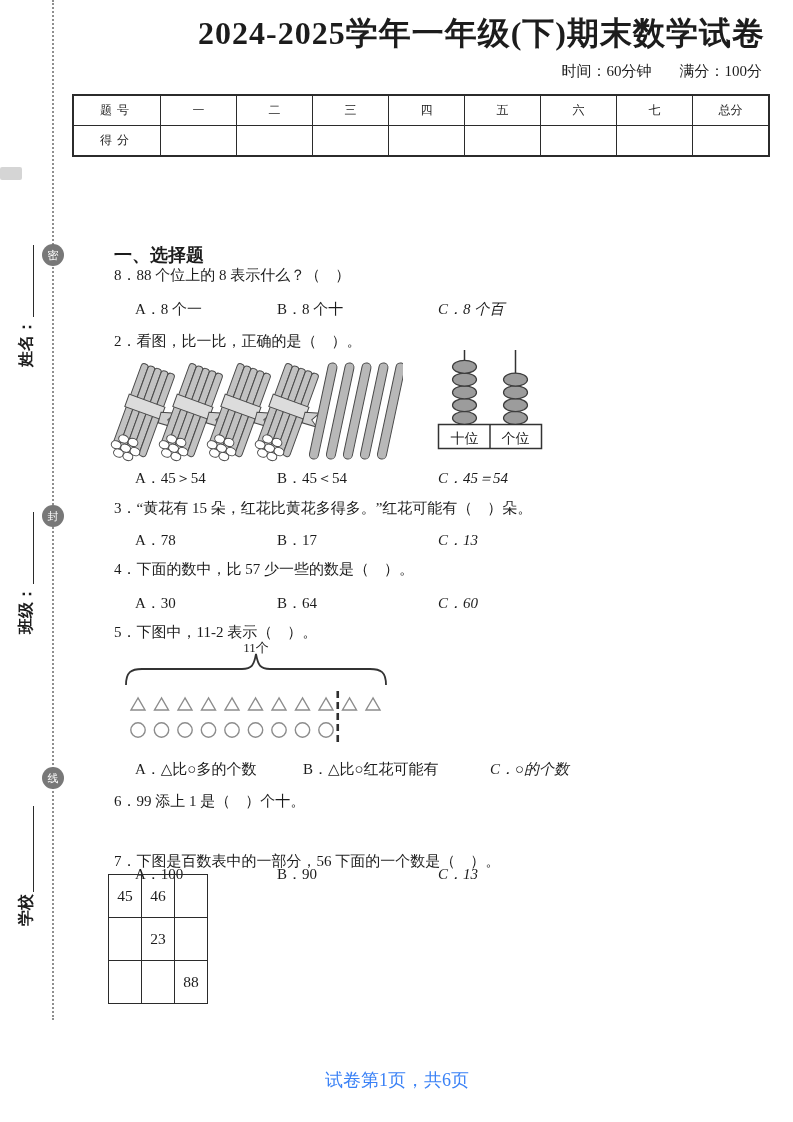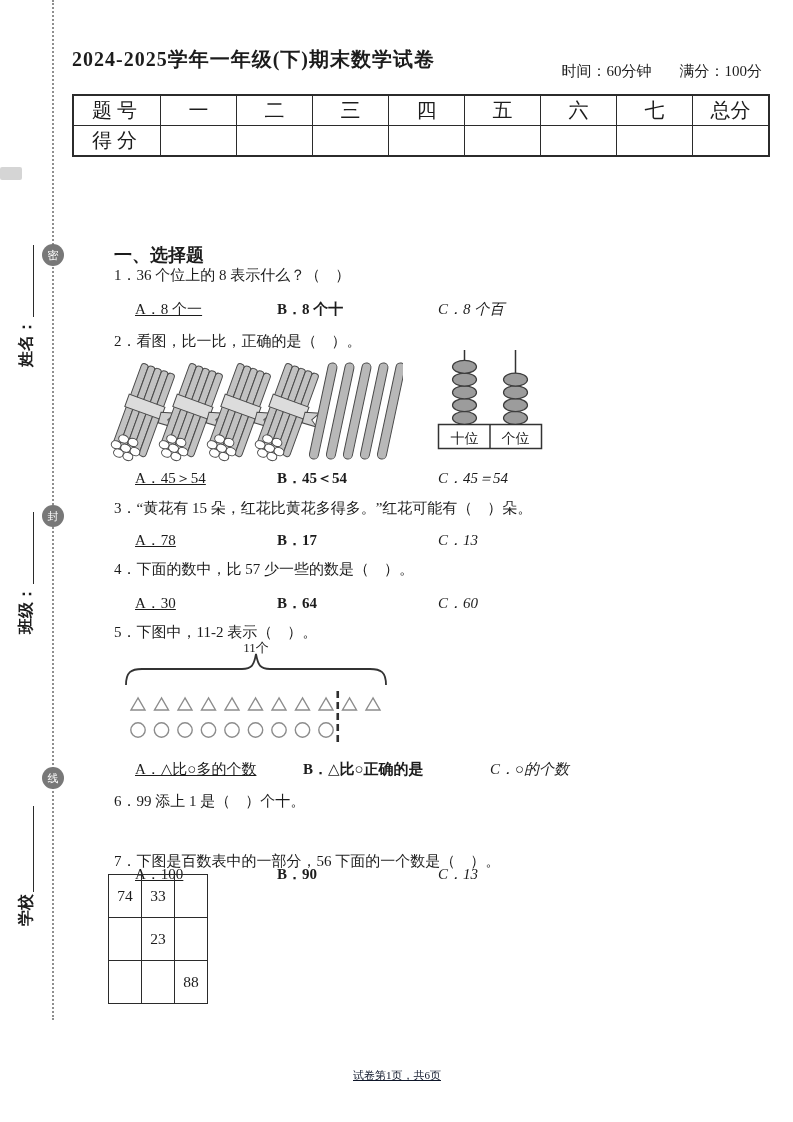--- a/index.html
+++ b/index.html
@@ -27,54 +27,54 @@
   .seal-label .blank{
     display:inline-block;width:72px;height:15px;
     border-bottom:1.6px solid #2b2b2b;margin-left:2px;
   }
   .edge-smudge{
     position:absolute;left:0;top:167px;width:22px;height:13px;
     background:#cacaca;border-radius:2px;opacity:.8;
   }
   
   .paper-title{
-    position:absolute;left:72px;top:12px;width:693px;text-align:left;
-    font-size:20px;font-weight:bold;letter-spacing:1px;margin-top:34px;
+    position:absolute;left:72px;top:12px;width:693px;text-align:right;
+    font-size:32px;font-weight:bold;letter-spacing:1px;
   }
   .paper-meta{
     position:absolute;left:72px;top:62px;width:690px;text-align:right;
     font-size:15px;
   }
   .paper-meta .sep{display:inline-block;width:28px;}
   
   .score-table{
     position:absolute;left:72px;top:94px;border-collapse:collapse;
-    border:2px solid #2b2b2b;font-size:20px;
+    border:2px solid #2b2b2b;font-size:12px;
   }
   .score-table td{
     border:1.6px solid #2b2b2b;width:75px;height:29px;
     text-align:center;padding:0;
   }
   .score-table td.hdr{width:86px;letter-spacing:5px;}
   
   .section-title{position:absolute;left:114px;top:243px;font-size:18px;font-weight:bold;}
   .stem{position:absolute;left:114px;width:640px;font-size:15px;white-space:nowrap;}
   .opts{position:absolute;left:135px;width:620px;height:20px;font-size:15px;}
   .opts span{position:absolute;top:0;white-space:nowrap;}
-  .oA{left:0;text-decoration:underline;} .oB{left:142px;font-weight:bold;} .oC{left:303px;font-style:italic;}
+  .oA{left:0;} .oB{left:142px;} .oC{left:303px;font-style:italic;}
   .opts-q5 .oB{left:168px;} .opts-q5 .oC{left:355px;}
   
   .fig{position:absolute;}
   
   .hgrid{position:absolute;left:108px;top:874px;border-collapse:collapse;font-size:15.5px;}
   .hgrid td{width:32px;height:42px;border:1.6px solid #2b2b2b;text-align:center;padding:0;}
   
   .page-footer{
     position:absolute;left:72px;top:1068px;width:650px;text-align:center;
-    font-size:11px;color:#0f172a;text-decoration:underline;
+    font-size:18px;color:#3b82f6;
   }
 </style>
 </head>
 <body>
 
 <div class="seal-dotted-line"></div>
 <div class="edge-smudge"></div>
 
 <div class="seal-circle" style="top:244px">密</div>
 <div class="seal-circle" style="top:505px">封</div>
@@ -120,21 +120,21 @@
     <td></td>
     <td></td>
     <td></td>
     <td></td>
   </tr>
 </tbody>
   </table>
 
 <div class="section-title">一、选择题</div>
 
-<div class="stem" style="top:266px">1．36 个位上的 8 表示什么？（　）</div>
+<div class="stem" style="top:266px">8．88 个位上的 8 表示什么？（　）</div>
 <div class="opts" style="top:300px">
   <span class="oA">A．8 个一</span>
   <span class="oB">B．8 个十</span>
   <span class="oC">C．8 个百</span>
 </div>
 
 <div class="stem" style="top:332px">2．看图，比一比，正确的是（　）。</div>
 
 <svg class="fig" style="left:103px;top:354px" width="300" height="115" viewBox="0 0 300 115">
   <g id="sticks-layer">
@@ -285,38 +285,38 @@
       <circle cx="137.5" cy="89" r="7.2" fill="none" stroke="#8c8c8c" stroke-width="1.4"></circle>
       <circle cx="161" cy="89" r="7.2" fill="none" stroke="#8c8c8c" stroke-width="1.4"></circle>
       <circle cx="184.5" cy="89" r="7.2" fill="none" stroke="#8c8c8c" stroke-width="1.4"></circle>
       <circle cx="208" cy="89" r="7.2" fill="none" stroke="#8c8c8c" stroke-width="1.4"></circle>
       <line x1="219.75" y1="50" x2="219.75" y2="104" stroke="#2e2e2e" stroke-width="2.6" stroke-dasharray="7,4"></line>
     </g>
 </svg>
 
 <div class="opts opts-q5" style="top:760px">
   <span class="oA">A．△比○多的个数</span>
-  <span class="oB">B．△比○正确的是</span>
+  <span class="oB">B．△比○红花可能有</span>
   <span class="oC">C．○的个数</span>
 </div>
 
 <div class="stem" style="top:792px">6．99 添上 1 是（　）个十。</div>
 <div class="opts" style="top:865px">
   <span class="oA">A．100</span>
   <span class="oB">B．90</span>
   <span class="oC">C．13</span>
 </div>
 
 <div class="stem" style="top:852px">7．下图是百数表中的一部分，56 下面的一个数是（　）。</div>
 
 <table class="hgrid">
   <tbody>
       <tr>
-    <td>74</td>
-    <td>33</td>
+    <td>45</td>
+    <td>46</td>
     <td></td>
   </tr>
   <tr>
     <td></td>
     <td>23</td>
     <td></td>
   </tr>
   <tr>
     <td></td>
     <td></td>

